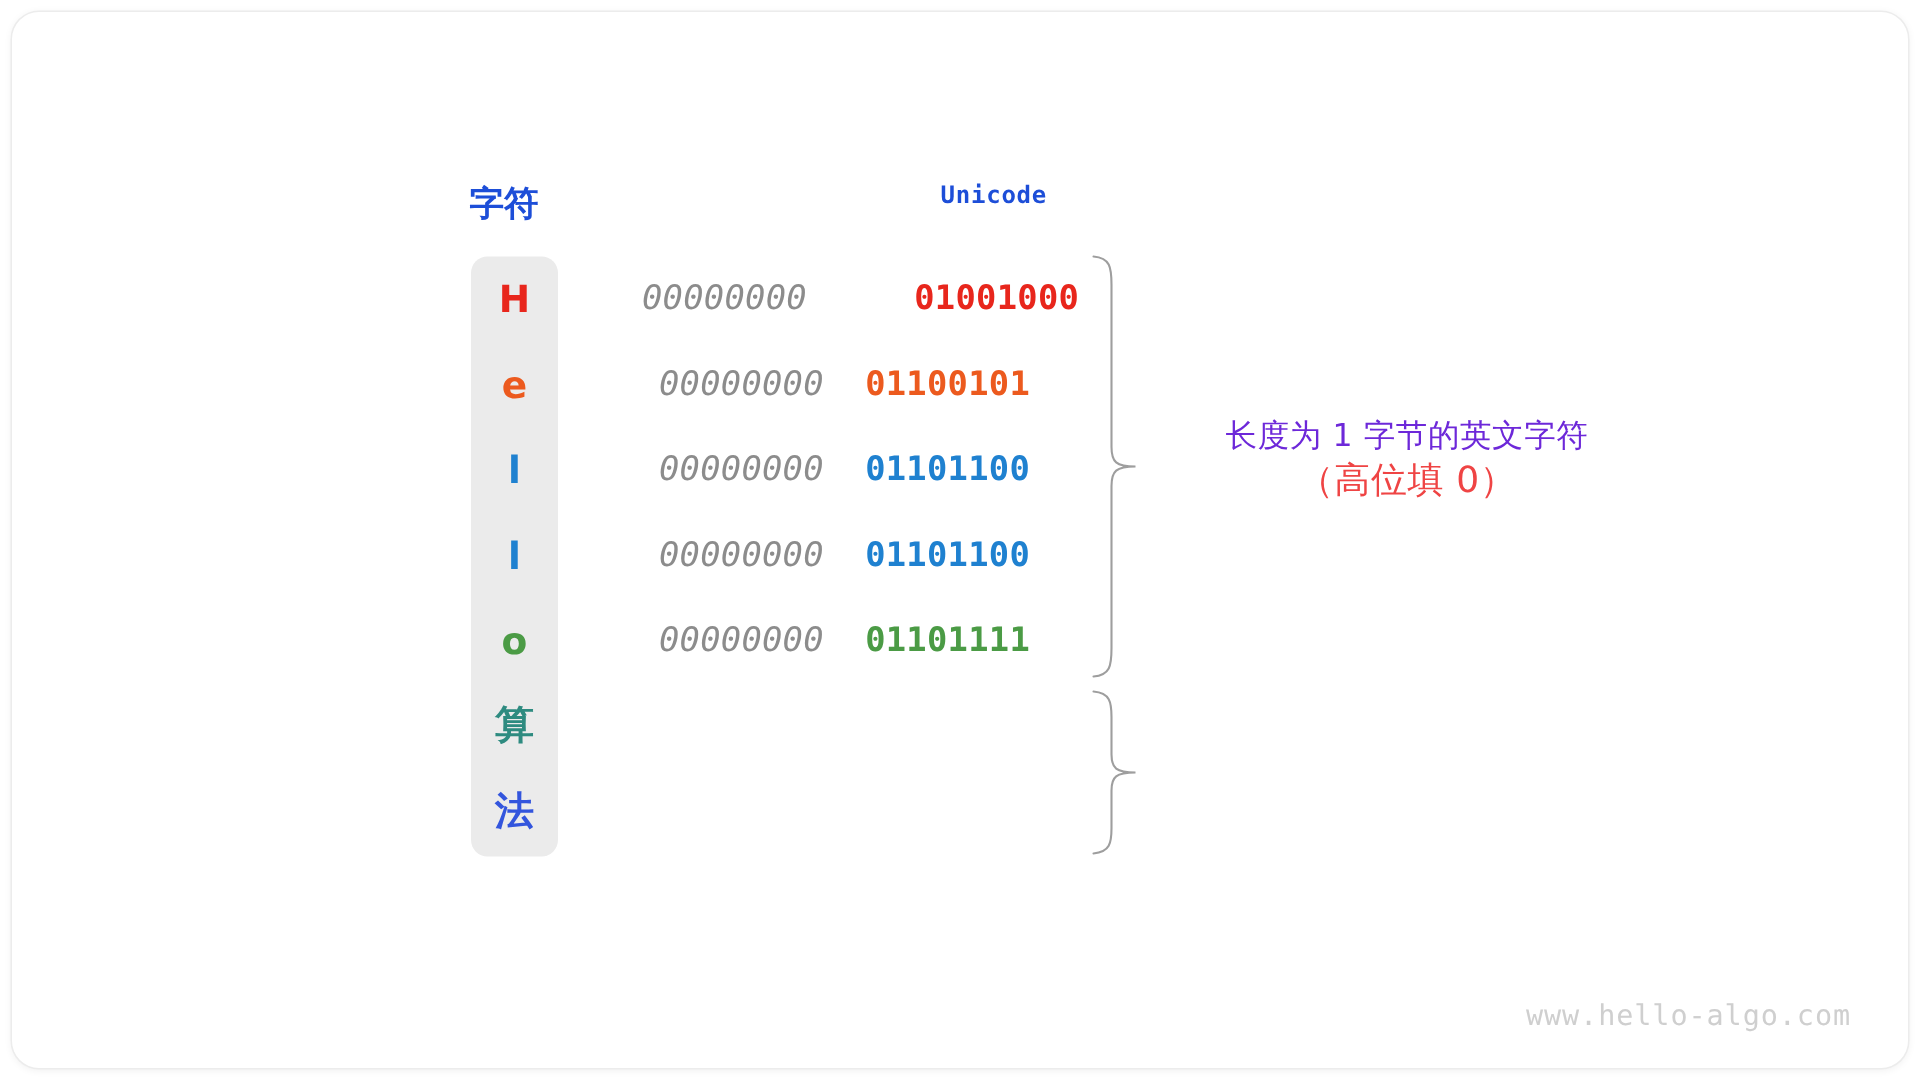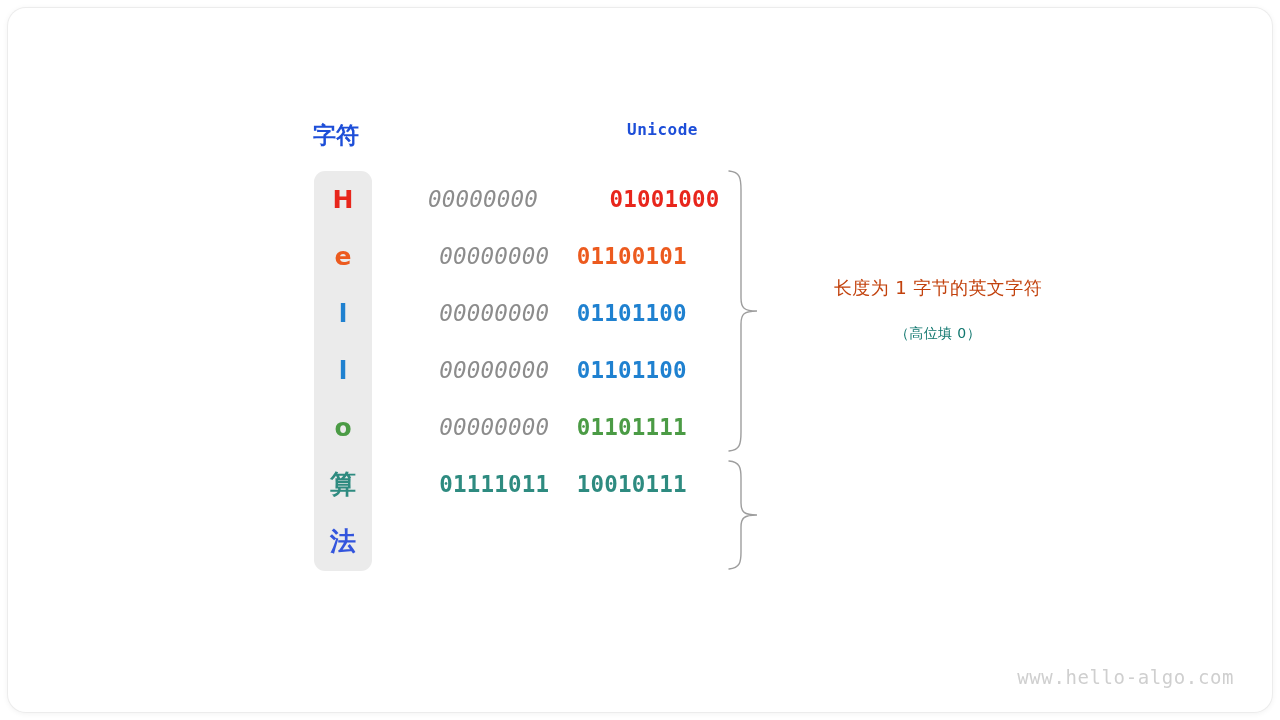--- a/index.html
+++ b/index.html
@@ -118,30 +118,30 @@
     position: absolute;
   }
 
   
   .annotation {
     position: absolute;
     text-align: center;
     font-family: "DejaVu Sans", "Liberation Sans", sans-serif;
   }
   .ann-line1 {
-    font-size: 18px;
-    color: #c2410c;
+    font-size: 21px;
+    color: #6d28d9;
     white-space: nowrap;
     letter-spacing: 0.4px;
   }
   .ann-line2 {
-    font-size: 14px;
-    color: #0f766e;
+    font-size: 24px;
+    color: #ef4444;
     white-space: nowrap;
-    margin-top: 25px;
+    margin-top: 0;
     letter-spacing: 0.4px;
   }
   #annotation-1 {
     left: 760px;
     top: 268px;
     width: 340px;
   }
   #annotation-2 {
     left: 760px;
     top: 487px;
@@ -190,21 +190,20 @@
       <div class="bits-cell"><span class="bits-high">00000000</span><span>  </span><span class="bits-low" id="low-3" style="color: rgb(31, 129, 208);">01101100</span></div>
     </div>
 
     <div class="row" style="top:391px">
       <div class="char-cell" id="char-4" style="color: rgb(75, 155, 69);">o</div>
       <div class="bits-cell"><span class="bits-high">00000000</span><span>  </span><span class="bits-low" id="low-4" style="color: rgb(75, 155, 69);">01101111</span></div>
     </div>
 
     <div class="row" style="top:448px">
       <div class="char-cell cjk" id="char-5" style="color: rgb(46, 139, 128);">算</div>
-      <div class="bits-cell"><span class="bits-low" id="high-5" style="color: rgb(46, 139, 128);">01111011</span><span>  </span><span class="bits-low" id="low-5" style="color: rgb(46, 139, 128);">10010111</span></div>
     </div>
 
     <div class="row" style="top:505px">
       <div class="char-cell cjk" id="char-6" style="color: rgb(51, 85, 221);">法</div>
     </div>
 
     <svg class="brace" id="brace-1" style="left:718px; top:160px;" width="34" height="286" viewBox="0 0 34 286">
       <path d="M 3 3 C 14 4 15 10 15 22 L 15 130 C 15 140 18 143 31 143 C 18 143 15 146 15 156 L 15 264 C 15 276 14 282 3 283" fill="none" stroke="#9e9e9e" stroke-width="1.4" stroke-linecap="round"></path>
     </svg>
 

